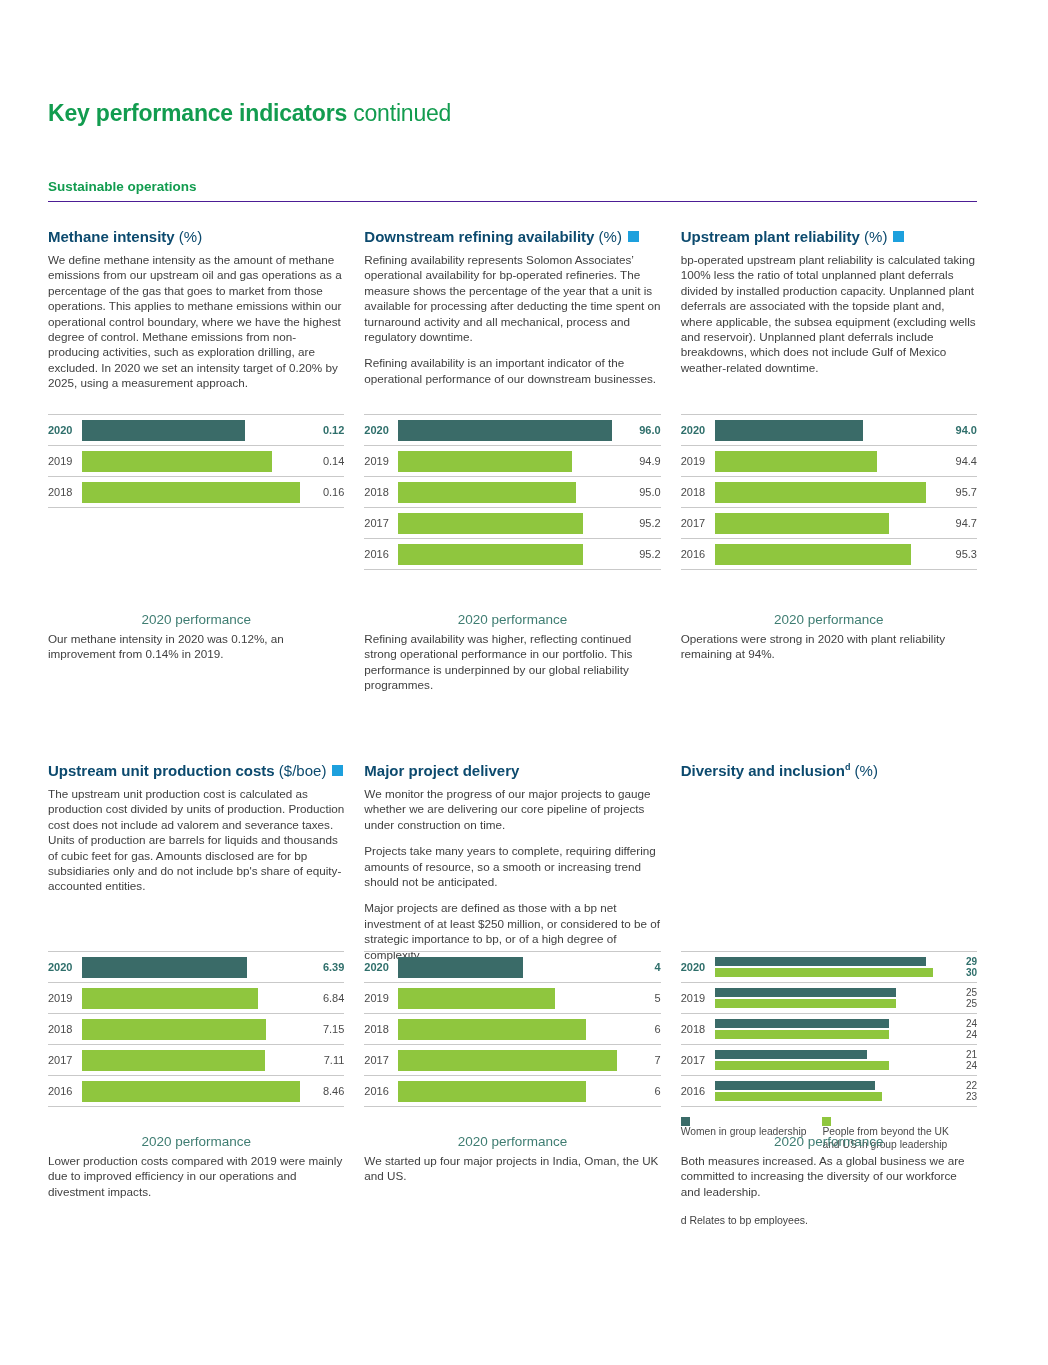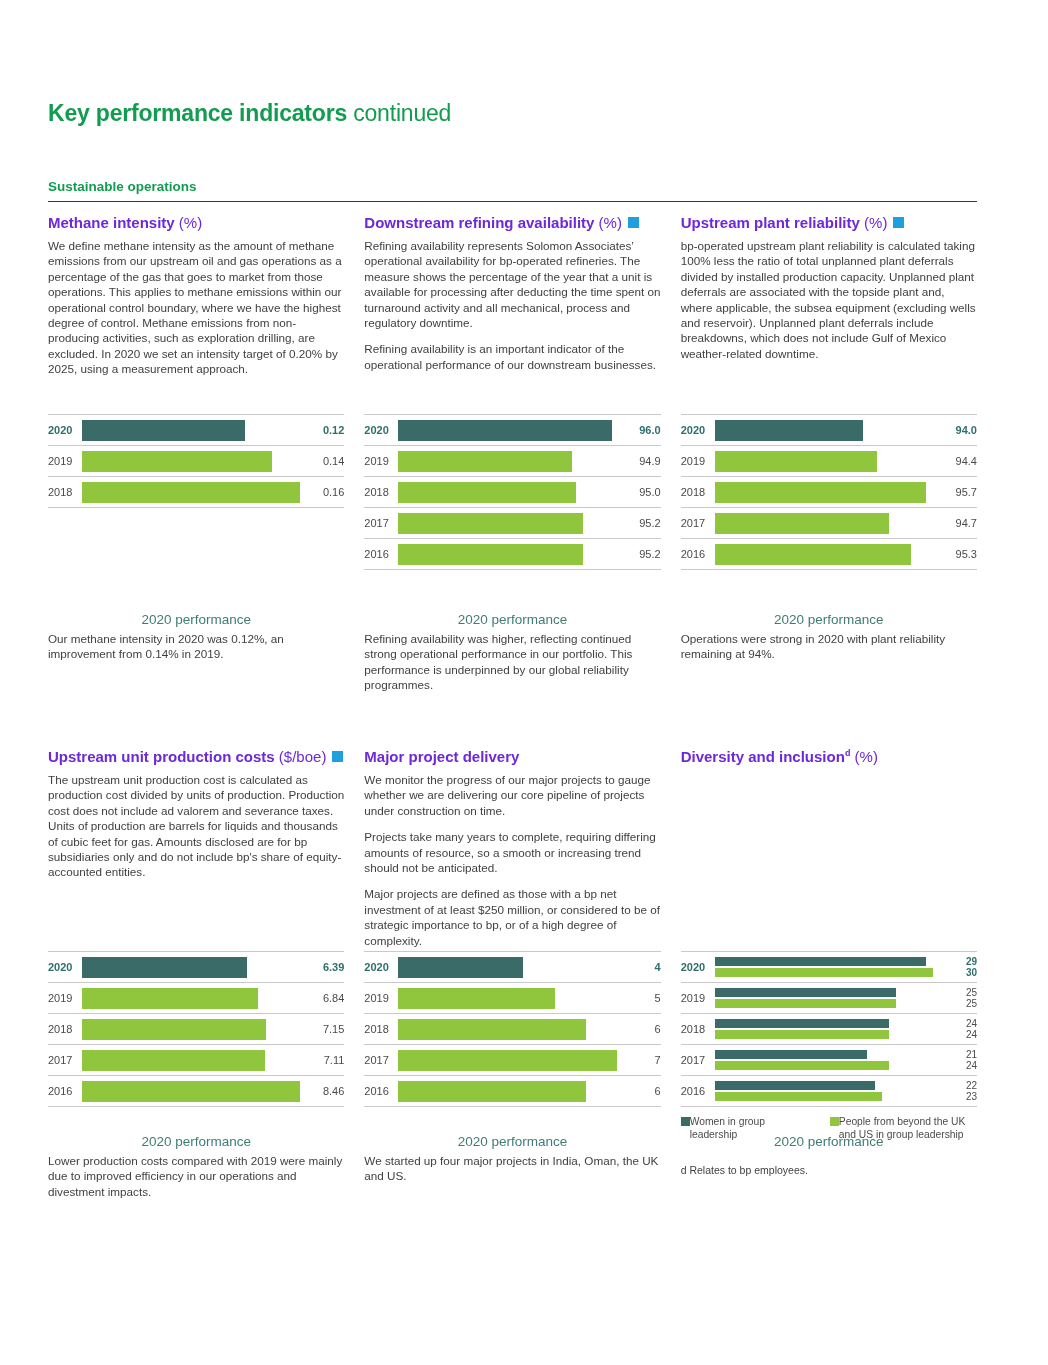--- a/index.html
+++ b/index.html
@@ -8,21 +8,21 @@
 
   .main-title{margin:0;padding-top:92px;font-size:23px;font-weight:700;color:#129c4f;letter-spacing:-0.2px;}
   .main-title .continued{font-weight:400;}
 
   .section-heading{margin:52px 0 0 0;padding-bottom:7px;font-size:13.5px;font-weight:700;color:#129c4f;border-bottom:1px solid #4c1d95;}
 
   .kpi-grid{display:grid;grid-template-columns:repeat(3,1fr);column-gap:20px;margin-top:12px;}
   .kpi-block{position:relative;height:522px;}
   .row2 .kpi-block{height:518px;}
 
-  .kpi-title{margin:0 0 7px 0;font-size:15px;font-weight:700;color:#6d28d9;white-space:nowrap;}
+  .kpi-title{margin:14px 0 7px 0;font-size:15px;font-weight:700;color:#0c4a6e;white-space:nowrap;}
   .kpi-title .kpi-unit{font-weight:400;}
   .kpi-title sup{font-size:9px;}
   .kpi-marker{display:inline-block;width:11px;height:11px;background:#1da0dd;margin-left:6px;}
 
   .kpi-desc p{margin:0 0 11px 0;font-size:11.7px;line-height:15.4px;color:#3f3f3f;}
 
   .kpi-chart{position:absolute;left:0;right:0;top:200px;}
   .row2 .kpi-chart{top:203px;}
 
   .chart{border-bottom:1px solid #c9c9c9;}
@@ -33,21 +33,21 @@
   .chart-value{width:36px;flex:none;text-align:right;font-size:11px;color:#4a4a4a;}
   .chart-row.highlight .chart-year,.chart-row.highlight .chart-value{color:#2f6f6b;font-weight:700;}
   .chart-row.highlight .chart-bar.single{background:#3a6b68;}
 
   .group-track{flex:1;margin-right:6px;display:flex;flex-direction:column;justify-content:center;row-gap:2px;}
   .group-bar{height:9px;}
   .group-values{width:36px;flex:none;text-align:right;font-size:10px;line-height:11.5px;color:#4a4a4a;}
   .chart-row.highlight .group-values{color:#2f6f6b;font-weight:700;}
 
   .chart-legend{display:flex;column-gap:16px;margin-top:9px;font-size:10.3px;line-height:12.5px;color:#4a4a4a;}
-  .legend-item{display:flex;}
+  .legend-item{display:flex;column-gap:5px;flex-direction:column;}
   .legend-swatch{width:9px;height:9px;flex:none;margin-top:1px;}
   .legend-label{max-width:140px;}
 
   .kpi-perf{position:absolute;left:0;right:0;top:398px;}
   .row2 .kpi-perf{top:386px;}
   .perf-heading{margin:0 0 4px 0;font-size:13.5px;font-weight:400;color:#3f7d72;text-align:center;}
   .perf-text{margin:0;font-size:11.7px;line-height:15.4px;color:#3f3f3f;}
   .kpi-footnote{margin-top:15px;font-size:10.5px;color:#3f3f3f;}
 
   .footer{position:absolute;left:48px;top:1292px;display:flex;align-items:baseline;}
@@ -364,20 +364,21 @@
               <span class="legend-label">Women in group leadership</span>
             </div>
             <div class="legend-item">
               <span class="legend-swatch" style="background: rgb(143, 198, 62);"></span>
               <span class="legend-label">People from beyond the UK and US in group leadership</span>
             </div>
           </div>
       </div>
       <div class="kpi-perf">
         <h3 class="perf-heading">2020 performance</h3>
+        <p class="perf-text">Both measures increased. As a global business we are committed to increasing the diversity of our workforce and leadership.</p>
         <div class="kpi-footnote">d  Relates to bp employees.</div>
       </div>
     </div>
 
   </div>
 
   <div class="footer">
     <span class="footer-page">40</span>
     <span class="footer-text">bp Annual Report and Form 20-F 2020</span>
   </div>

